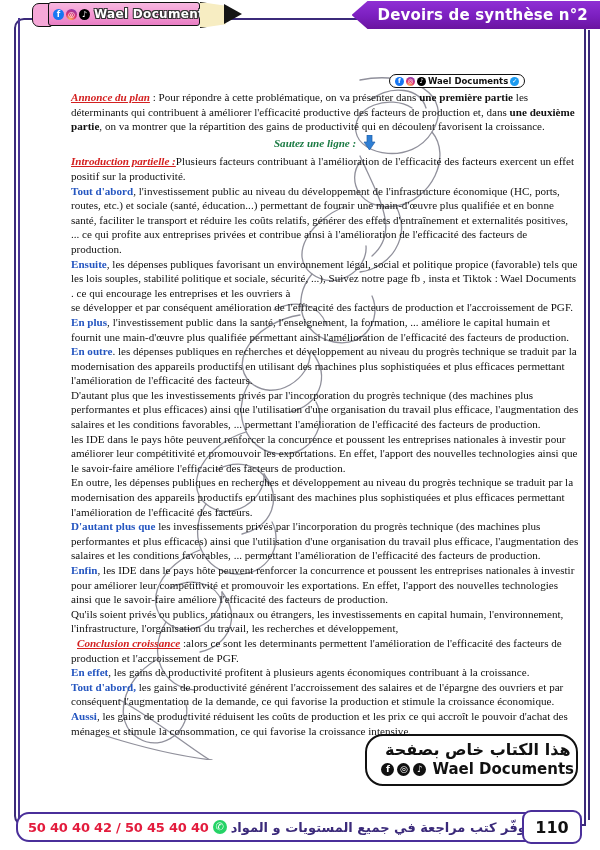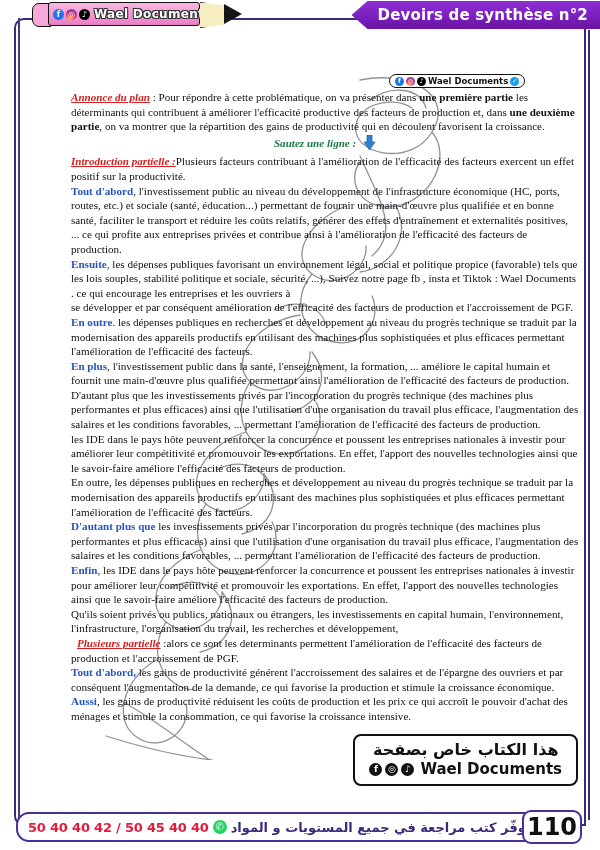--- a/index.html
+++ b/index.html
@@ -227,23 +227,23 @@
     margin-left: 4px;
   }
   .indent-sp { display: inline-block; width: 6px; }
 
   
   #arabic-box {
     position: absolute;
     right: 22px;
     bottom: 64px;
     border: 2.4px solid #111;
-    border-radius: 8px;
+    border-radius: 18px;
     background: #fff;
-    padding: 4px 14px 6px 14px;
+    padding: 4px 2px 6px 14px;
     text-align: center;
     z-index: 9;
   }
   #arabic-box .ar-line {
     font-family: "DejaVu Sans", sans-serif;
     font-weight: bold;
     font-size: 16px;
     color: #111;
     direction: rtl;
     white-space: nowrap;
@@ -324,21 +324,21 @@
     border-radius: 9px;
     background: #fff;
     display: flex;
     align-items: center;
     justify-content: center;
     z-index: 9;
   }
   #page-num .num {
     font-family: "DejaVu Sans", sans-serif;
     font-weight: bold;
-    font-size: 24px;
+    font-size: 16px;
     color: #111;
   }
 </style>
 </head>
 <body>
 
 <div id="page-frame"></div>
 <div id="page-frame-inner"></div>
 <div id="right-rule"></div>
 
@@ -421,28 +421,28 @@
   </div>
 
   <div class="para">
     <span class="blue-head">Ensuite</span><span>, les dépenses publiques favorisant un environnement légal, social et politique propice (favorable) tels que les lois souples, stabilité politique et sociale, sécurité, ...), Suivez notre page fb , insta et Tiktok : Wael Documents . ce qui encourage les entreprises et les ouvriers à</span>
   </div>
   <div class="para">
     <span>se développer et par conséquent amélioration de l'efficacité des facteurs de production et l'accroissement de PGF.</span>
   </div>
 
   <div class="para">
+    <span class="blue-head">En plus</span><span>, l'investissement public dans la santé, l'enseignement, la formation, ... améliore le capital humain et fournit une main-d'œuvre plus qualifiée permettant ainsi l'amélioration de l'efficacité des facteurs de production.</span>
+  </div>
+
+  <div class="para">
     <span class="blue-head">En outre</span><span>. les dépenses publiques en recherches et développement au niveau du progrès technique se traduit par la modernisation des appareils productifs en utilisant des machines plus sophistiquées et plus efficaces permettant l'amélioration de l'efficacité des facteurs.</span>
   </div>
 
   <div class="para">
-    <span class="blue-head">En plus</span><span>, l'investissement public dans la santé, l'enseignement, la formation, ... améliore le capital humain et fournit une main-d'œuvre plus qualifiée permettant ainsi l'amélioration de l'efficacité des facteurs de production.</span>
-  </div>
-
-  <div class="para">
     <span>D'autant plus que les investissements privés par l'incorporation du progrès technique (des machines plus performantes et plus efficaces) ainsi que l'utilisation d'une organisation du travail plus efficace, l'augmentation des salaires et les conditions favorables, ... permettant l'amélioration de l'efficacité des facteurs de production.</span>
   </div>
 
   <div class="para">
     <span> les IDE dans le pays hôte peuvent renforcer la concurrence et poussent les entreprises nationales à investir pour améliorer leur compétitivité et promouvoir les exportations. En effet, l'apport des nouvelles technologies ainsi que le savoir-faire améliore l'efficacité des facteurs de production.</span>
   </div>
 
   <div class="para">
     <span>En outre, les dépenses publiques en recherches et développement au niveau du progrès technique se traduit par la modernisation des appareils productifs en utilisant des machines plus sophistiquées et plus efficaces permettant l'amélioration de l'efficacité des facteurs.</span>
   </div>
@@ -453,24 +453,27 @@
 
   <div class="para">
     <span class="blue-head">Enfin</span><span>, les IDE dans le pays hôte peuvent renforcer la concurrence et poussent les entreprises nationales à investir pour améliorer leur compétitivité et promouvoir les exportations. En effet, l'apport des nouvelles technologies ainsi que le savoir-faire améliore l'efficacité des facteurs de production.</span>
   </div>
 
   <div class="para">
     <span>Qu'ils soient privés ou publics, nationaux ou étrangers, les investissements en capital humain, l'environnement, l'infrastructure, l'organisation du travail, les recherches et développement,</span>
   </div>
 
   <div class="para">
-    <span class="indent-sp"></span><span class="red-head">Plusieurs partielle</span><span> :alors ce sont les determinants permettent l'amélioration de l'efficacité des facteurs de production et l'accroissement de PGF.</span>
-  </div>
-
-
+    <span class="indent-sp"></span><span class="red-head">Conclusion croissance</span><span> :alors ce sont les determinants permettent l'amélioration de l'efficacité des facteurs de production et l'accroissement de PGF.</span>
+  </div>
+
+
+  <div class="para">
+    <span class="blue-head">En effet</span><span>, les gains de productivité profitent à plusieurs agents économiques contribuant à la croissance.</span>
+  </div>
 
   <div class="para">
     <span class="blue-head">Tout d'abord,</span><span> les gains de productivité générent l'accroissement des salaires et de l'épargne des ouvriers et par conséquent l'augmentation de la demande, ce qui favorise la production et stimule la croissance économique.</span>
   </div>
 
   <div class="para">
     <span class="blue-head">Aussi</span><span>, les gains de productivité réduisent les coûts de production et les prix ce qui accroît le pouvoir d'achat des ménages et stimule la consommation, ce qui favorise la croissance intensive.</span>
   </div>
 
 </div>

